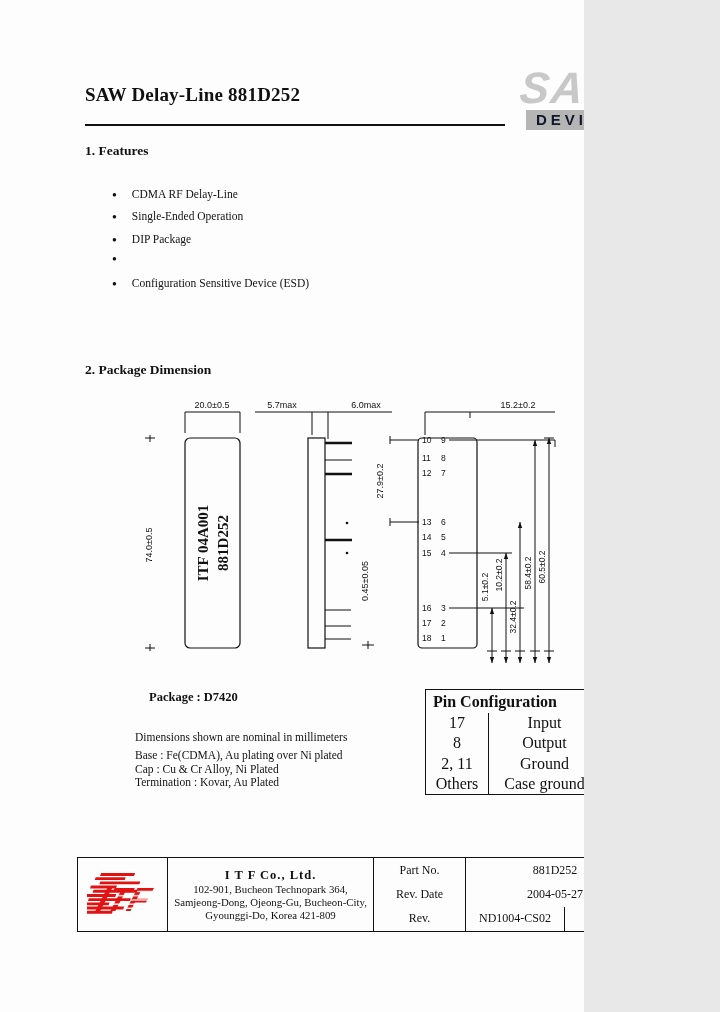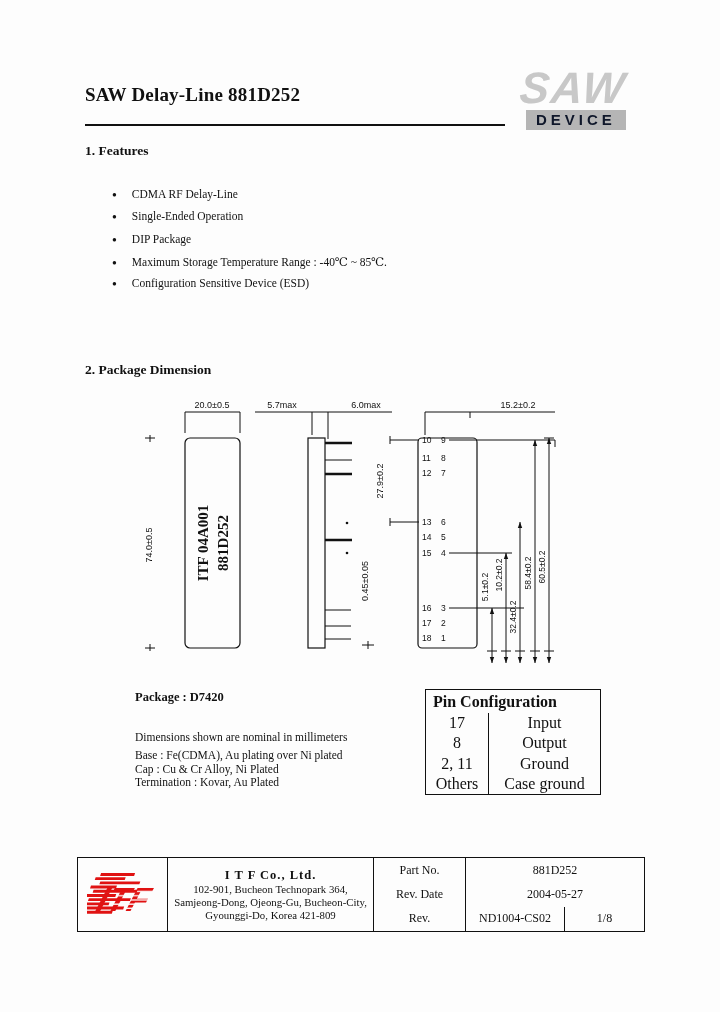--- a/index.html
+++ b/index.html
@@ -1,16 +1,16 @@
 <!DOCTYPE html>
 <html><head>
 <meta charset="utf-8">
 <style>
   html,body{margin:0;padding:0;background:#e8e8e8;}
-  .page{position:relative;width:720px;height:1012px;background:#fdfdfd;
+  .page{position:relative;width:584px;height:1012px;background:#fdfdfd;
         font-family:"Liberation Serif","DejaVu Serif",serif;color:#111;overflow:hidden;}
   .abs{position:absolute;}
 
   
   .title{left:85px;top:84px;font-size:19px;font-weight:bold;letter-spacing:.2px;}
   .title-rule{left:85px;top:124px;width:420px;height:2px;background:#111;}
   .saw-logo{left:520px;top:68px;width:126px;text-align:left;}
   .saw-word{font-family:"Liberation Sans","DejaVu Sans",sans-serif;font-weight:bold;font-style:italic;
             font-size:44px;line-height:40px;color:#c8c8c8;letter-spacing:2px;transform:skewX(-6deg);}
   .device-bar{margin-top:2px;margin-left:6px;display:inline-block;background:#b5b5b5;color:#0f172a;
@@ -24,21 +24,21 @@
   .feat .bullet{font-size:8px;margin-right:15px;position:relative;top:-1px;}
 
   
   .drawing{left:140px;top:395px;}
   .drawing text{font-family:"Liberation Sans","DejaVu Sans",sans-serif;font-size:9px;fill:#111;}
   .drawing text.pin-num{font-size:8.5px;}
   .drawing text.marking{font-family:"Liberation Serif","DejaVu Serif",serif;font-weight:bold;font-size:15px;}
   .drawing text.vdim{font-size:8.5px;}
 
   
-  .pkg-label{left:135px;top:690px;font-size:12.5px;font-weight:bold;}
+  .pkg-label{left:149px;top:690px;font-size:12.5px;font-weight:bold;}
   .pkg-note1{left:135px;top:731px;font-size:11.5px;}
   .pkg-notes{left:135px;top:749px;font-size:11.5px;line-height:13.5px;}
 
   
   .pin-table{left:425px;top:689px;width:176px;height:106px;border:1.6px solid #111;box-sizing:border-box;
              display:flex;flex-direction:column;font-size:16px;}
   .pin-table .pt-header{height:23px;display:flex;align-items:center;padding-left:7px;font-weight:bold;}
   .pin-table .pt-row{flex:1;display:flex;}
   .pin-table .pt-pin{width:62px;border-right:1.2px solid #111;display:flex;align-items:center;justify-content:center;}
   .pin-table .pt-func{flex:1;display:flex;align-items:center;justify-content:center;}
@@ -79,21 +79,20 @@
     <div class="feat">
         <span class="bullet">●</span>
         <span>Single-Ended Operation</span>
       </div>
     <div class="feat">
         <span class="bullet">●</span>
         <span>DIP Package</span>
       </div>
     <div class="feat">
         <span class="bullet">●</span>
-        <span>Maximum Storage Temperature Range : -40℃ ~ 85℃.</span>
       </div>
     <div class="feat">
         <span class="bullet">●</span>
         <span>Configuration Sensitive Device (ESD)</span>
       </div>
   </div>
 
   <div class="abs sec-heading" style="left:85px;top:362px;">2. Package Dimension</div>
 
   <svg class="abs drawing" width="430" height="285" viewBox="0 0 430 285">

